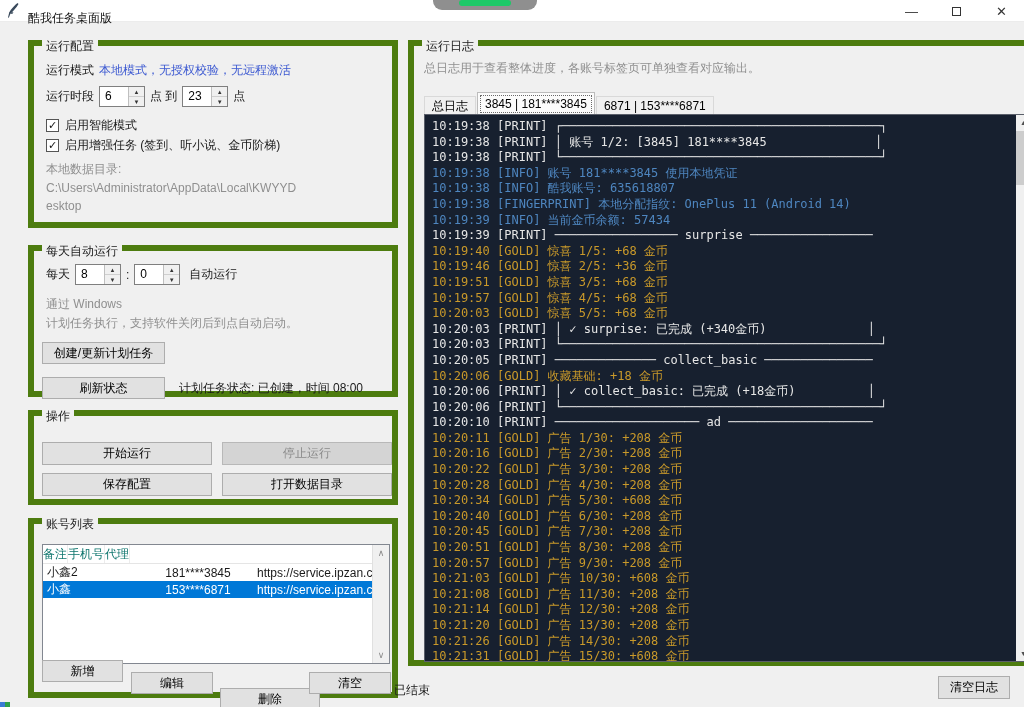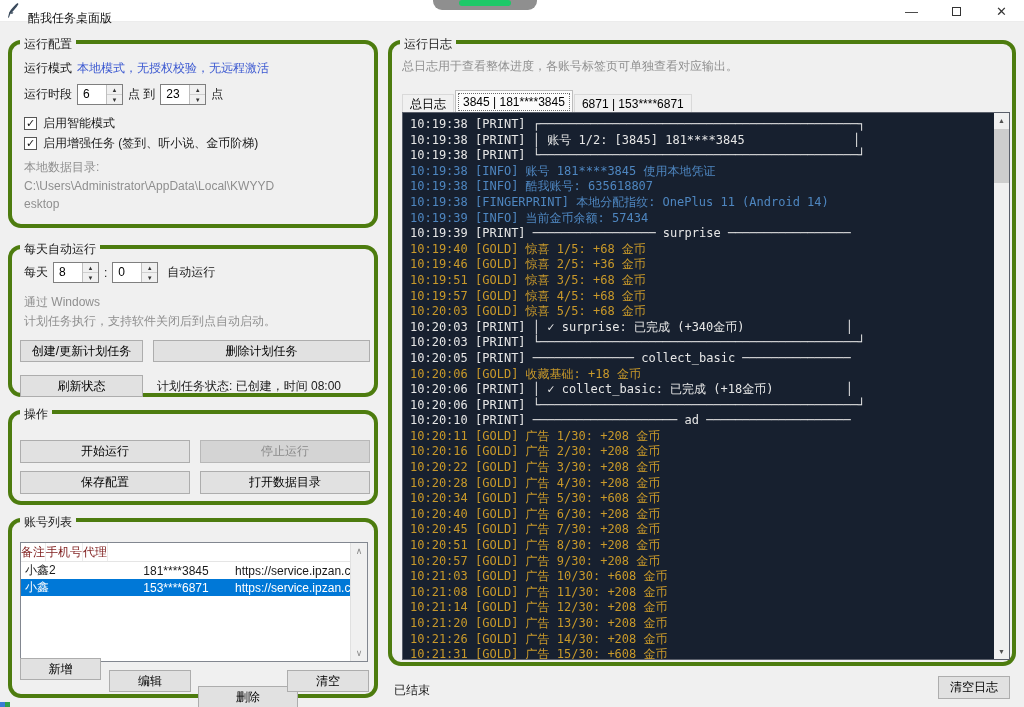--- a/index.html
+++ b/index.html
@@ -20,21 +20,21 @@
   .max-glyph { width:9px; height:9px; border:1px solid #333; display:inline-block; }
   
   .share-pill { position:absolute; left:433px; top:-8px; width:104px; height:18px;
     background:#8f8f8f; border-radius:9px; z-index:5; }
   .share-pill .bar { position:absolute; left:26px; top:8px; width:52px; height:6px;
     border-radius:3px; background:#1dc968; }
   
   .taskbar-peek { position:absolute; left:0; top:702px; width:12px; height:5px; display:flex; }
   .taskbar-peek i { display:block; height:5px; }
   
-  .groupbox { position:absolute; border:4px solid #4d7c0f; border-radius:13px; background:#f0f0f0; }
+  .groupbox { position:absolute; border:6px solid #4d7c0f; border-radius:0; background:#f0f0f0;margin-left:20px; }
   .gb-label { position:absolute; top:-8px; left:8px; background:#f0f0f0; padding:0 4px;
     color:#1b1b1b; font-size:12px; }
   .row { position:absolute; display:flex; align-items:center; }
   .gray-text { color:#8f8f8f; }
   .blue-text { color:#3c59d1; }
   
   .spinbox { display:inline-flex; width:46px; height:21px; border:1px solid #7f7f7f;
     background:#fff; margin:0 5px; }
   .spin-val { flex:1; padding:2px 0 0 5px; font-size:12px; color:#000; }
   .spin-btns { width:16px; border-left:1px solid #bfbfbf; display:flex; flex-direction:column; }
@@ -52,21 +52,21 @@
     font-family:"Liberation Sans",sans-serif; }
   .btn.disabled { background:#d4d4d4; border-color:#b8b8b8; color:#8a8a8a; }
   
   .acc-table { position:absolute; left:8px; top:20px; width:348px; height:120px;
     border:1px solid #828790; background:#fff; overflow:hidden; }
   .acc-scroll { position:absolute; right:0; top:0; width:17px; height:118px; background:#f0f0f0;
     border-left:1px solid #e0e0e0; }
   .acc-scroll .arr { position:absolute; left:0; width:16px; height:16px; display:flex;
     align-items:center; justify-content:center; color:#8a8a8a; font-size:9px; }
   .acc-head { display:flex; height:19px; border-bottom:1px solid #e5e5e5; }
-  .acc-head div { font-size:12px; color:#7f1d1d; display:flex; align-items:center;
+  .acc-head div { font-size:12px; color:#0f766e; display:flex; align-items:center;
     justify-content:center; border-right:1px solid #ececec; }
   .acc-row { display:flex; height:17px; align-items:center; }
   .acc-row div { overflow:hidden; white-space:nowrap; font-size:12px; }
   .acc-row.selected { background:#0078d7; color:#fff; }
   .col-note { width:96px; padding-left:4px; }
   .col-phone { width:118px; text-align:center; }
   .col-proxy { width:117px; }
   
   .tabs { position:absolute; left:10px; top:46px; height:23px; display:flex; align-items:flex-end; }
   .tab { height:19px; padding:0 7px; background:#f0f0f0; border:1px solid #d9d9d9;
@@ -175,21 +175,20 @@
         <span>▼</span>
       </span>
     </span>
     <span style="margin-left:4px;">自动运行</span>
   </div>
   <div class="gray-text" style="position:absolute; left:12px; top:44px; line-height:19px;">
     <div>通过 Windows</div>
     <div>计划任务执行，支持软件关闭后到点自动启动。</div>
   </div>
   <div class="btn" style="left:8px; top:91px; width:123px; height:22px;text-align:right;">创建/更新计划任务</div>
-  <div class="btn" style="left:141px; top:91px; width:217px; height:22px;">删除计划任务</div>
   <div class="btn" style="left:8px; top:126px; width:123px; height:22px;">刷新状态</div>
   <div class="row" style="left:145px; top:126px; height:22px;">计划任务状态: 已创建，时间 08:00</div>
 </div>
 
 <div class="groupbox" style="left:8px; top:410px; width:370px; height:95px;">
   <span class="gb-label">操作</span>
   <div class="btn" style="left:8px; top:26px; width:170px; height:23px;">开始运行</div>
   <div class="btn disabled" style="left:188px; top:26px; width:170px; height:23px;">停止运行</div>
   <div class="btn" style="left:8px; top:57px; width:170px; height:23px;">保存配置</div>
   <div class="btn" style="left:188px; top:57px; width:170px; height:23px;">打开数据目录</div>

